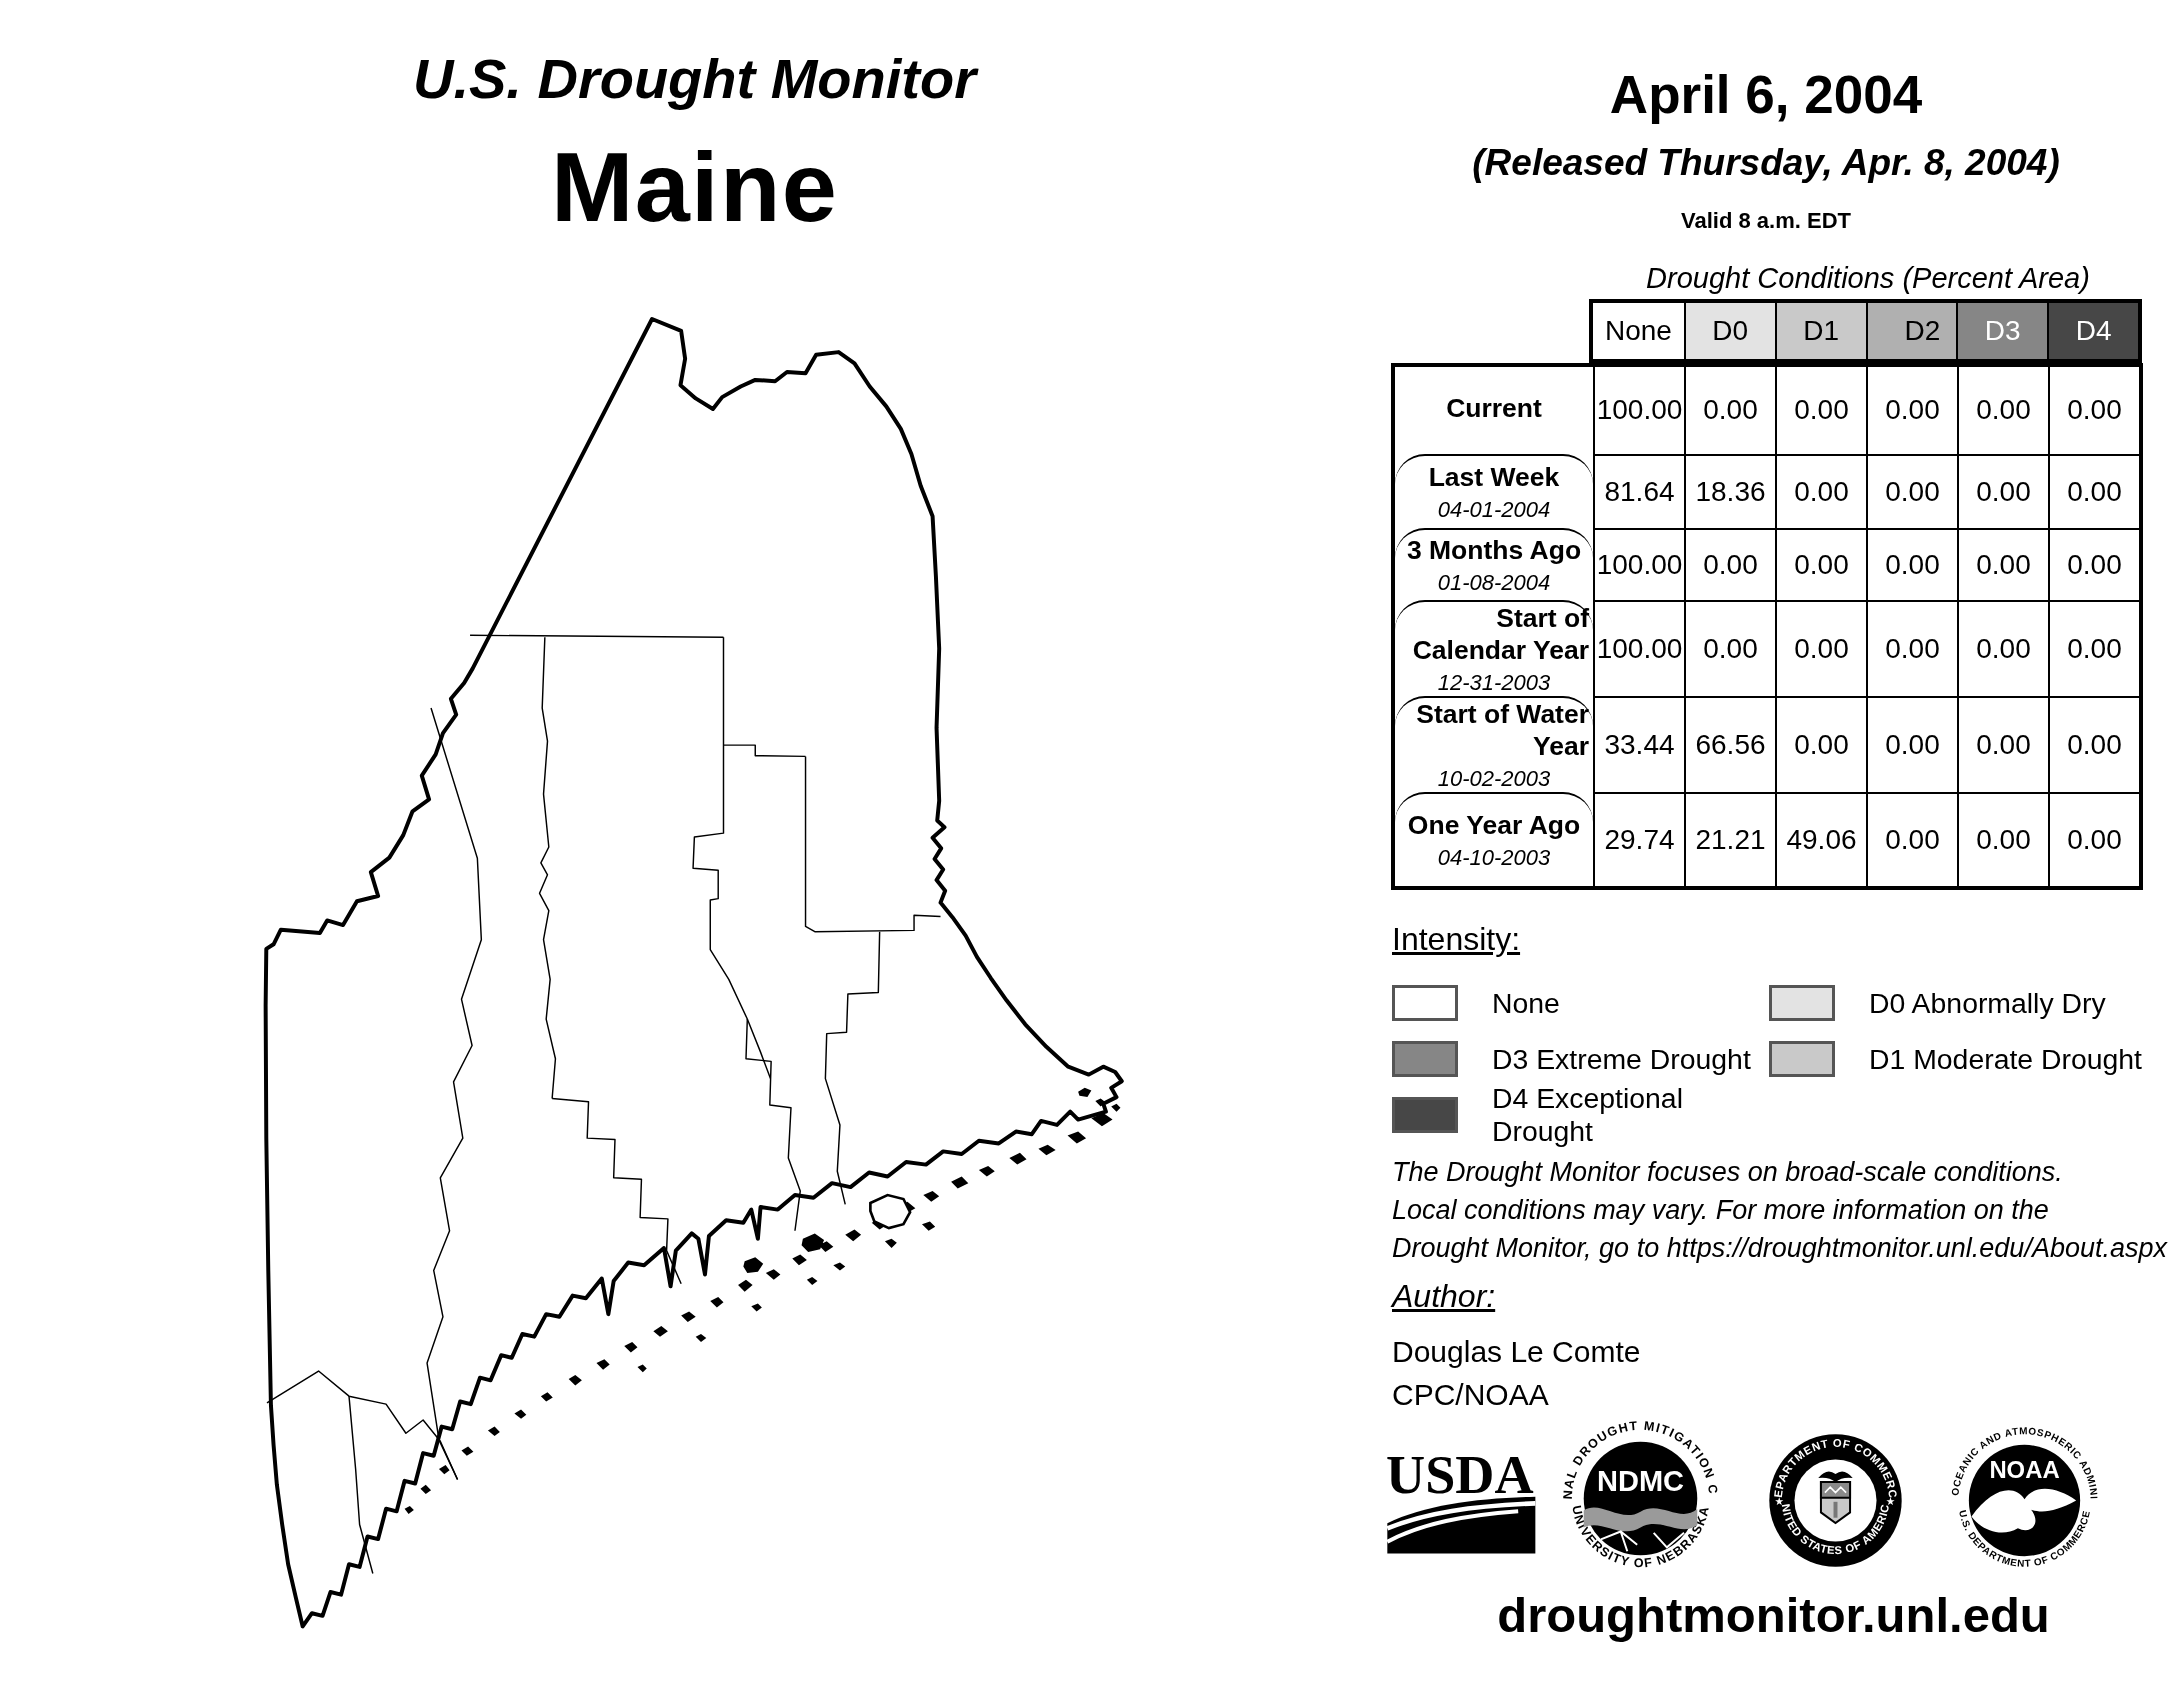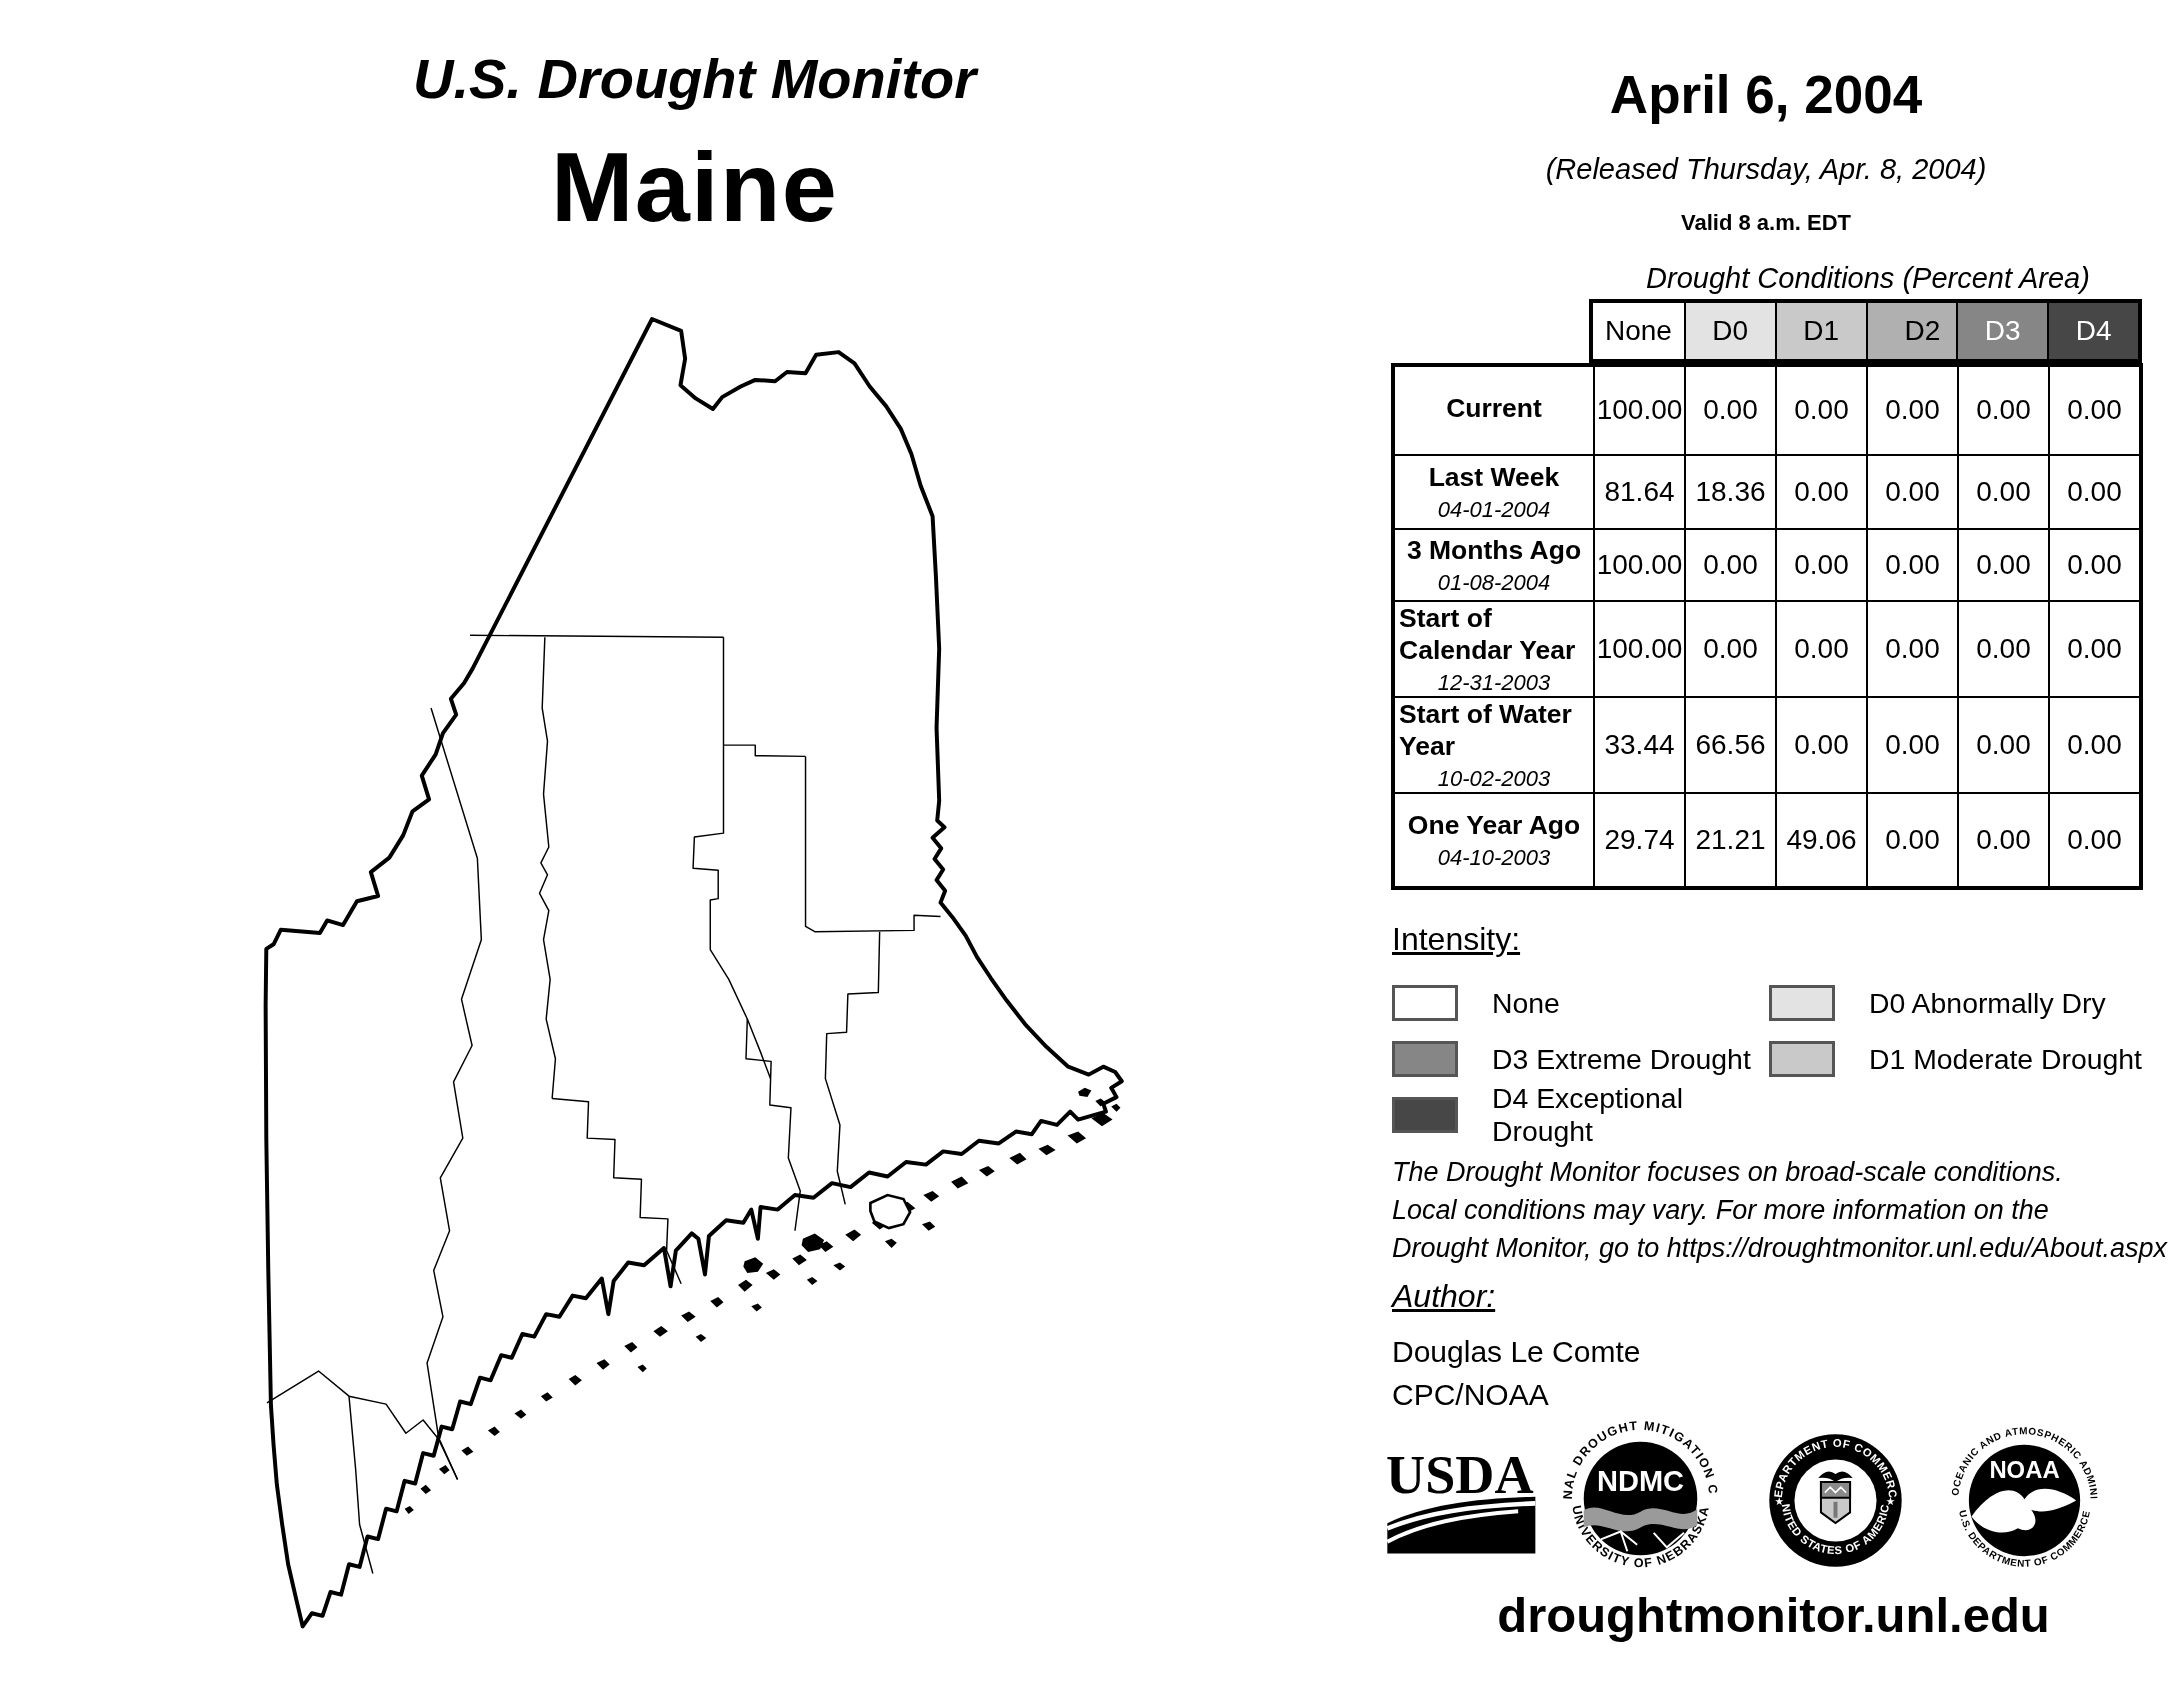--- a/index.html
+++ b/index.html
@@ -6,36 +6,36 @@
   #canvas{position:relative;width:2183px;height:1658px;background:#ffffff;overflow:hidden;
           font-family:"Liberation Sans",sans-serif;color:#000;}
   .abs{position:absolute;}
   
   #title-block{left:251px;top:46px;width:887px;text-align:center;}
   #title1{font-size:56px;font-weight:bold;font-style:italic;}
   #title2{font-size:99px;font-weight:bold;margin-top:19px;letter-spacing:1.3px;}
   
   #rh{left:1389px;top:64px;width:754px;text-align:center;}
   #rh-date{font-size:53px;font-weight:bold;}
-  #rh-released{font-size:29px;font-weight:normal;font-style:italic;margin-top:28px;}
+  #rh-released{font-size:37px;font-weight:bold;font-style:italic;margin-top:17px;}
   #rh-valid{font-size:22px;font-weight:bold;margin-top:24px;}
   
   #tbl-title{left:1596px;top:262px;width:544px;text-align:center;font-size:29px;font-style:italic;}
   #tbl{left:1391px;top:299px;width:752px;height:591px;}
   #tbl-head{position:absolute;left:198px;top:0;width:553px;height:64px;border:4.6px solid #000;
             box-sizing:border-box;display:grid;grid-template-columns:repeat(6,1fr);}
   #tbl-head .hcell{display:flex;align-items:center;justify-content:center;font-size:28px;border-left:2.6px solid #000;}
   #tbl-head .hcell:first-child{border-left:none;}
   .hdr-dark{color:#fff;}
   #tbl-body{position:absolute;left:0;top:64px;width:752px;height:527px;border:4.6px solid #000;
             box-sizing:border-box;display:grid;grid-template-columns:198px repeat(6,1fr);
             grid-template-rows:141fr 120fr 118fr 120fr 142fr 152fr;}
   .cell{display:flex;align-items:center;justify-content:center;font-size:28px;
         border-left:2.6px solid #000;border-top:2.6px solid #000;}
-  .rlabel{flex-direction:column;border-left:none;text-align:left;padding:0 4px;box-sizing:border-box;}
+  .rlabel{flex-direction:column;border-left:none;text-align:right;padding:0 4px;box-sizing:border-box;border-radius:30px;}
   .rlabel .lab{font-weight:bold;font-size:26.5px;line-height:32px;}
   .rlabel .dat{font-style:italic;font-size:22px;margin-top:4px;}
   .row0{border-top:none !important;}
   
   #legend{left:1392px;top:921px;width:767px;}
   #legend-head{font-size:32px;text-decoration:underline;}
   #legend-grid{margin-top:17px;display:grid;grid-template-columns:377px 390px;grid-auto-rows:56px;}
   .litem{display:flex;align-items:center;}
   .swatch{width:66px;height:36px;border:3.3px solid #555;box-sizing:border-box;margin-right:34px;flex:0 0 auto;}
   .llabel{font-size:28.4px;}

